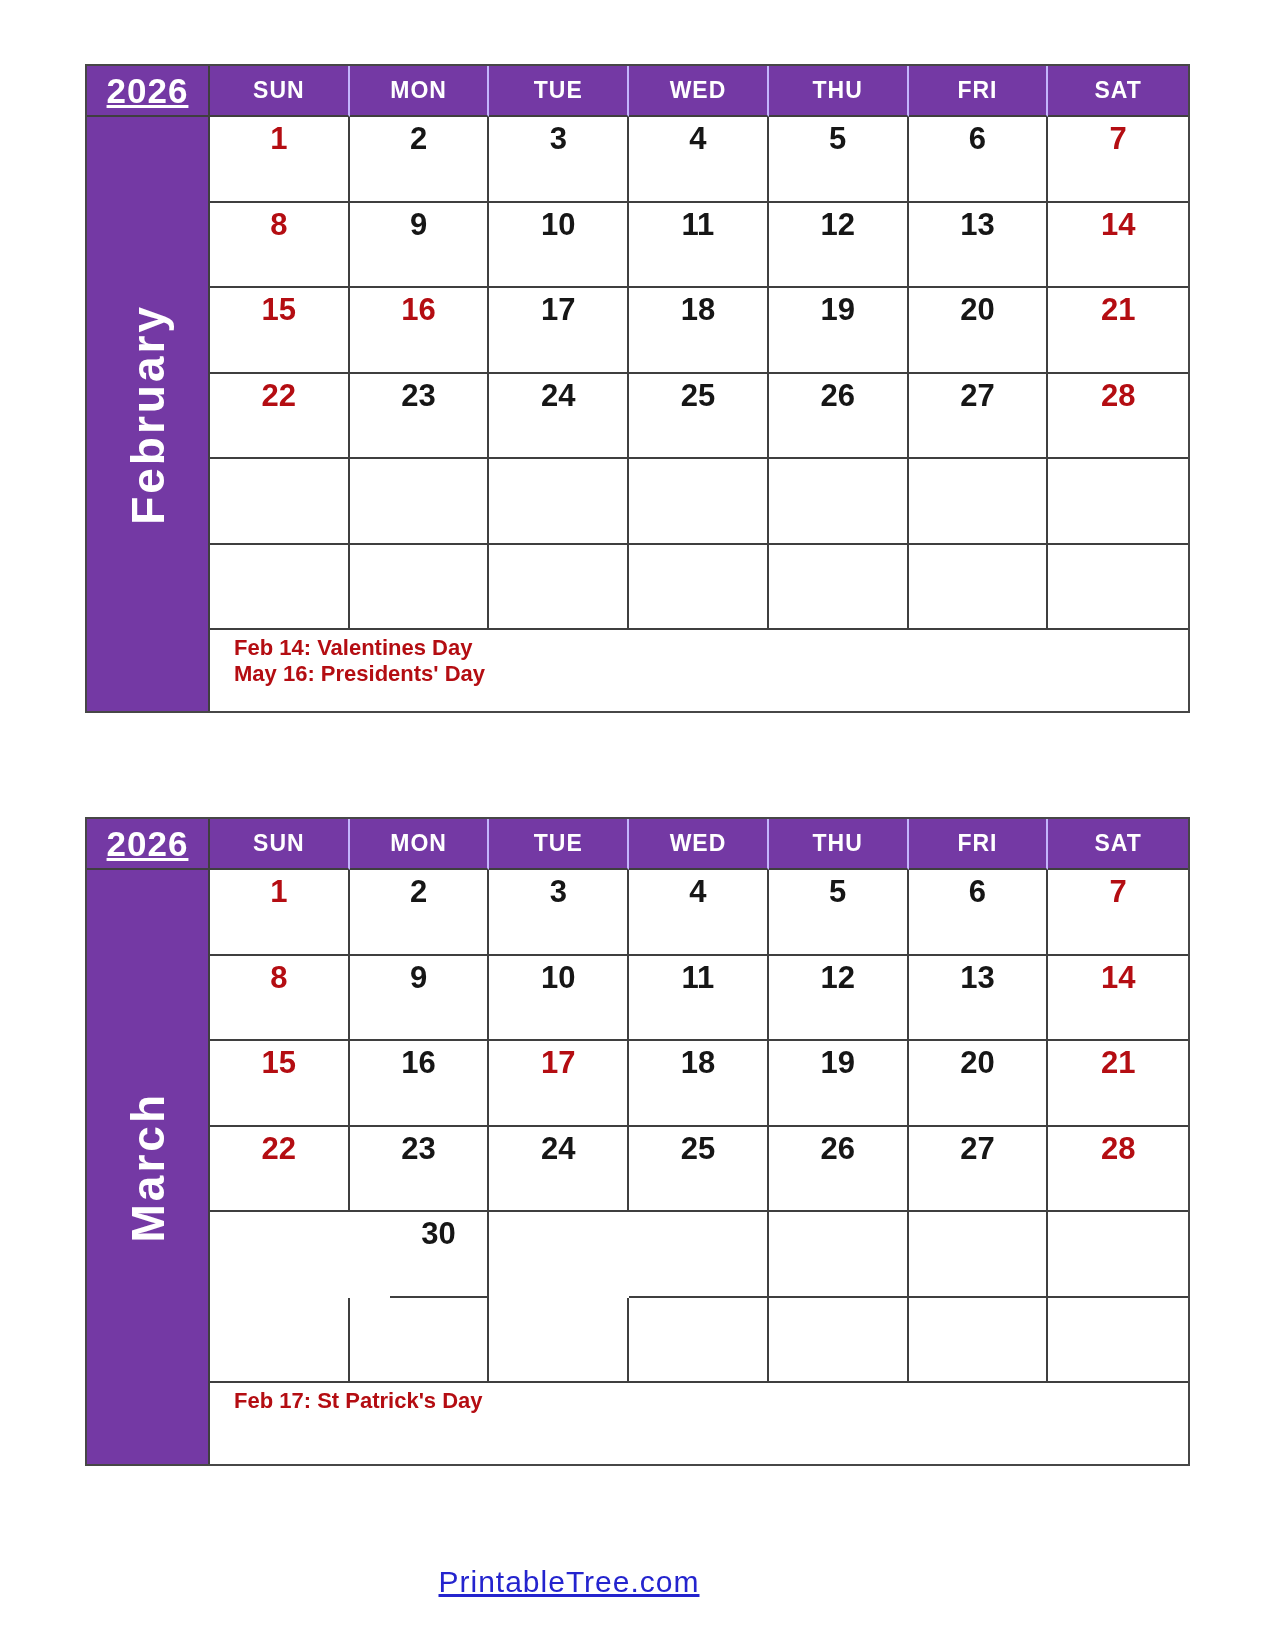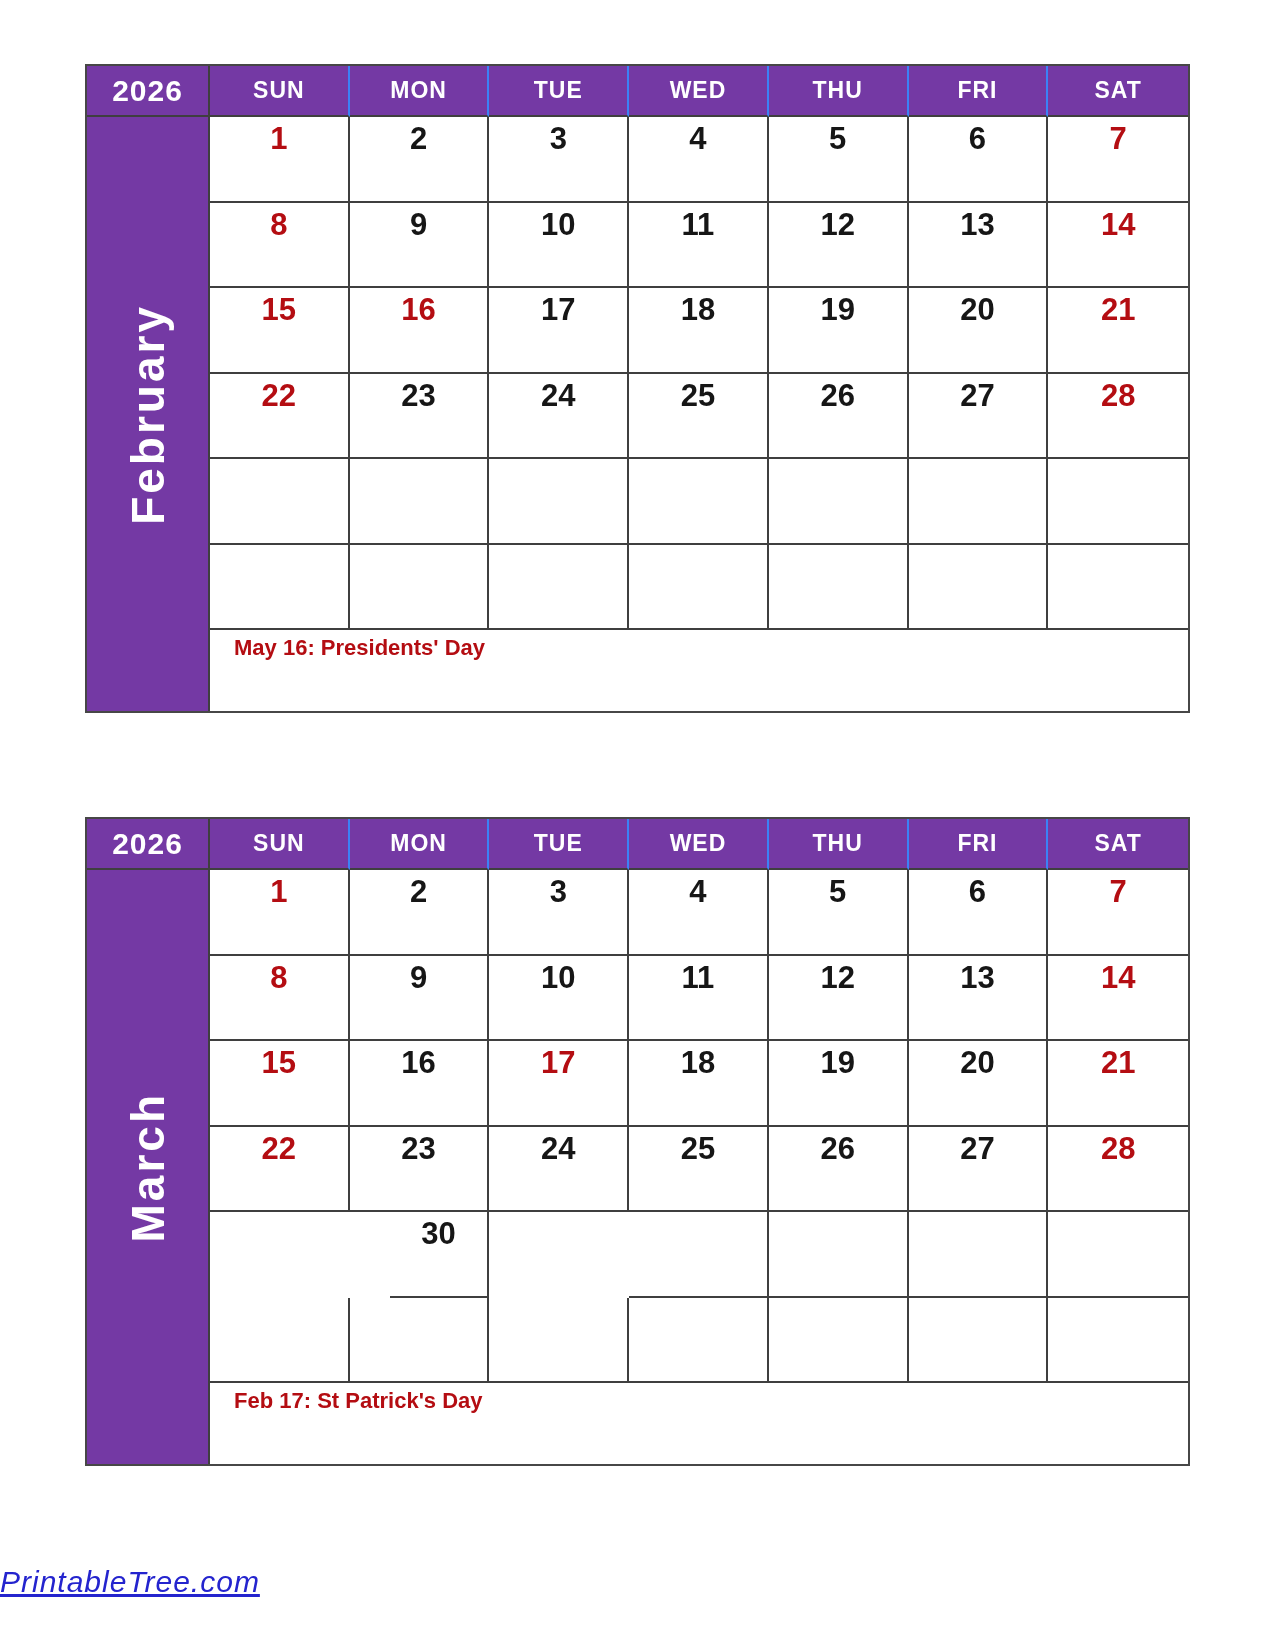--- a/index.html
+++ b/index.html
@@ -15,25 +15,25 @@
   }
   #cal-feb { top:64px; }
   #cal-mar { top:817px; }
 
   .cell { background:#fff; }
 
   .year-cell {
     grid-area:1/1/2/2; background:var(--purple);
     border-right:2px solid #3f3f3f; border-bottom:2px solid #3f3f3f;
     display:flex; align-items:center; justify-content:center;
-    color:#fff; font-size:30px; font-weight:bold; letter-spacing:1px;
+    color:#fff; font-size:35px; font-weight:bold; letter-spacing:1px;text-decoration:underline;
   }
   .dow-cell {
     grid-row:1; background:var(--purple);
-    border-right:2px solid #3b82f6; border-bottom:2px solid #3f3f3f;
+    border-right:2px solid #c4b5fd; border-bottom:2px solid #3f3f3f;
     display:flex; align-items:center; justify-content:center;
     color:#fff; font-size:23px; font-weight:bold; letter-spacing:1px;
   }
   .dow-cell.lastcol { border-right:none; }
 
   .month-cell {
     grid-area:2/1/9/2; background:var(--purple);
     border-right:2px solid #3f3f3f;
     display:flex; align-items:center; justify-content:center;
   }
@@ -53,21 +53,21 @@
 
   .notes-cell {
     grid-area:8/2/9/9; background:#fff;
     padding:5px 0 0 24px;
   }
   .note-line {
     color:var(--red); font-size:22px; font-weight:bold; line-height:26px;
   }
 
   .footer {
-    position:absolute; top:1565px; left:0; width:1138px; font-style:italic;
+    position:absolute; top:1565px; left:0; width:1138px; text-align:center;
   }
   .footer a {
     color:var(--link); font-size:30px; text-decoration:underline;
     letter-spacing:1px;
   }
 </style>
 </head>
 <body>
 
 <section class="calendar" id="cal-feb">
@@ -174,20 +174,21 @@
     <div class="cell day-cell" style="grid-area: 6 / 7;"></div>
     <div class="cell day-cell lastcol" style="grid-area: 6 / 8;"></div>
     <div class="cell day-cell" style="grid-area: 7 / 2;"></div>
     <div class="cell day-cell" style="grid-area: 7 / 3;"></div>
     <div class="cell day-cell" style="grid-area: 7 / 4;"></div>
     <div class="cell day-cell" style="grid-area: 7 / 5;"></div>
     <div class="cell day-cell" style="grid-area: 7 / 6;"></div>
     <div class="cell day-cell" style="grid-area: 7 / 7;"></div>
     <div class="cell day-cell lastcol" style="grid-area: 7 / 8;"></div>
     <div class="cell notes-cell">
+      <div class="note-line">Feb 14: Valentines Day</div>
       <div class="note-line">May 16: Presidents' Day</div>
     </div>
 </section>
 
 <section class="calendar" id="cal-mar">
   <div class="cell year-cell">2026</div>
   <div class="cell dow-cell" style="grid-area: 1 / 2;">SUN</div>
     <div class="cell dow-cell" style="grid-area: 1 / 3;">MON</div>
     <div class="cell dow-cell" style="grid-area: 1 / 4;">TUE</div>
     <div class="cell dow-cell" style="grid-area: 1 / 5;">WED</div>

